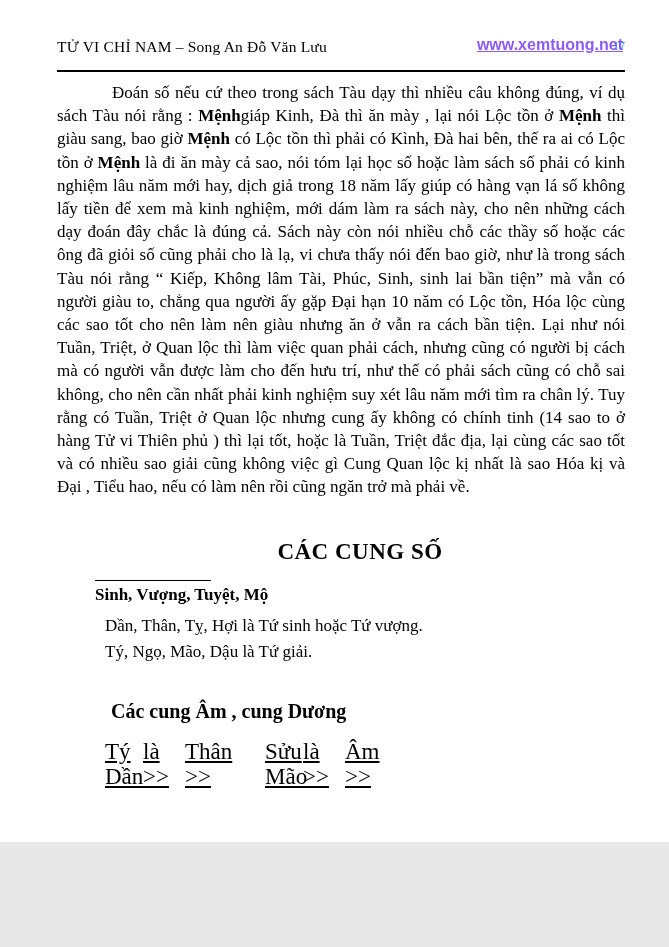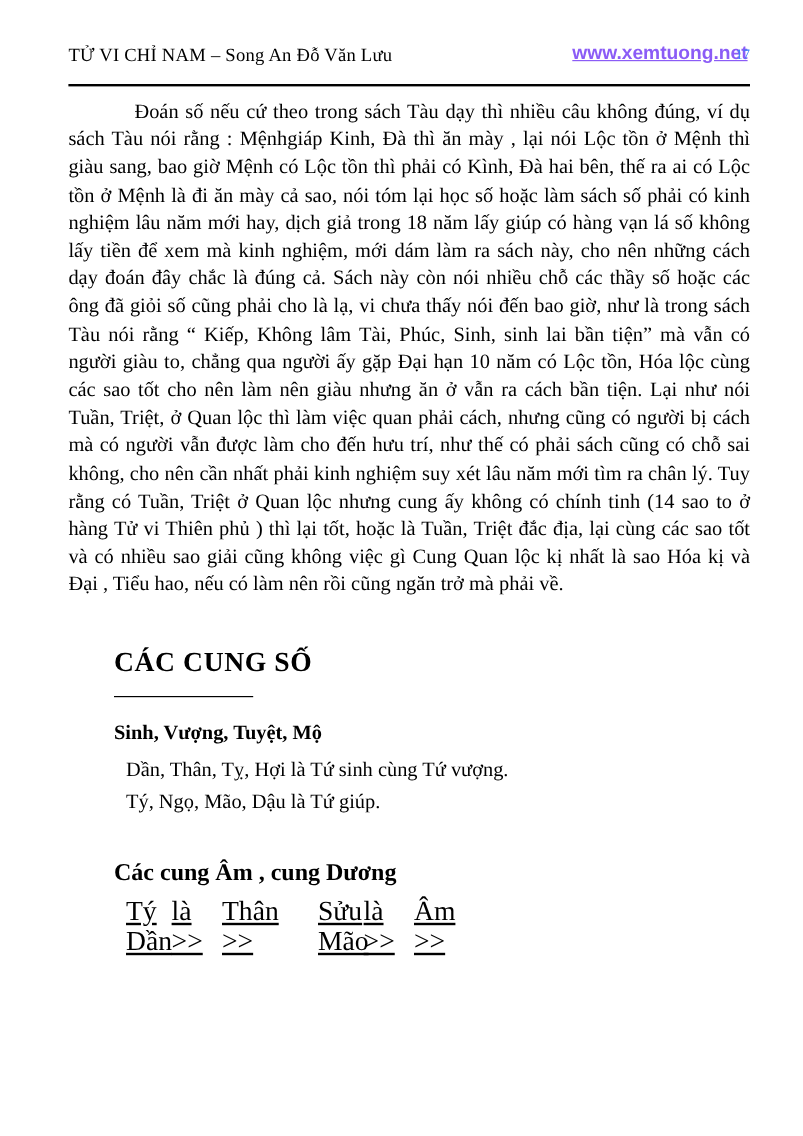--- a/index.html
+++ b/index.html
@@ -3,21 +3,21 @@
 <meta charset="utf-8">
 <style>
   html, body {
     margin: 0;
     padding: 0;
     background: #e8e8e8;
   }
   .page {
     position: relative;
     width: 669px;
-    height: 947px;
+    height: 842px;
     margin: 0 auto;
     background: #ffffff;
     font-family: "Liberation Serif", "DejaVu Serif", serif;
     color: #000000;
     overflow: hidden;
     box-sizing: border-box;
     padding: 36px 44px 0 57px;
   }
   
   .header {
@@ -61,62 +61,63 @@
     font-size: 17px;
     line-height: 23.2px;
     text-align: justify;
     margin: 0;
     padding-top: 9px;
   }
   .body-text p.indent {
     text-indent: 55px;
   }
   .body-text b {
-    font-weight: normal;
+    font-weight: bold;
     margin-top: 48px;
   }
   
   .section-cung-so {
     margin-top: 40px;
     margin-left: 38px;
   }
   .section-title-lg {
     font-size: 23px;
     font-weight: bold;
     letter-spacing: 0.5px;
     margin: 0;
+    text-align: center;
   }
   .short-rule {
     border: none;
     border-top: 1.5px solid #000000;
     width: 116px;
     margin: 15px 0 0 0;
   }
   .section-subtitle {
     font-size: 17px;
     font-weight: bold;
-    margin-top: 20px;
+    margin-top: 4px;
   }
   .cung-so-lines {
     margin-top: 8px;
     margin-left: 10px;
   }
   .cung-so-lines .line {
     font-size: 17px;
     line-height: 26.5px;
   }
   
   .section-am-duong {
     margin-top: 34px;
     margin-left: 38px;
   }
   .section-title-md {
     font-size: 20px;
     font-weight: bold;
-    margin: 0;
+    margin: 16px;
   }
   .am-duong-table {
     margin-top: 8px;
     margin-left: 10px;
   }
   .am-duong-row {
     display: grid;
     grid-template-columns: 38px 42px 80px 38px 42px 60px;
     font-size: 23px;
     line-height: 25.8px;
@@ -142,22 +143,22 @@
 
   <div class="body-text" id="body-text">
       <p class="indent"><span>Đoán số nếu cứ theo trong sách Tàu dạy thì nhiều câu không đúng, ví dụ sách Tàu nói rằng : </span><b>Mệnh</b><span>giáp Kinh, Đà thì ăn mày , lại nói Lộc tồn  ở </span><b>Mệnh</b><span> thì giàu sang, bao giờ </span><b>Mệnh</b><span> có Lộc tồn thì phải có Kình, Đà hai bên, thế ra ai có Lộc tồn ở </span><b>Mệnh</b><span> là đi ăn mày cả sao, nói tóm lại học số hoặc làm sách số phải có kinh nghiệm lâu năm mới hay, dịch giả trong 18 năm lấy giúp có hàng vạn lá số không lấy tiền để xem mà kinh nghiệm, mới dám làm ra sách này, cho nên những cách dạy đoán đây chắc là đúng cả. Sách này còn nói nhiều chỗ các thầy số hoặc các ông đã giỏi số cũng phải cho là lạ, vi chưa thấy nói đến bao giờ, như  là trong sách Tàu nói rằng “ Kiếp, Không lâm Tài, Phúc, Sinh, sinh lai bần tiện” mà vẫn có người giàu to, chẳng qua người ấy gặp Đại hạn 10 năm có Lộc tồn, Hóa lộc cùng các sao tốt cho nên làm nên giàu nhưng ăn ở vẫn ra cách bần tiện. Lại như nói Tuần, Triệt, ở Quan lộc thì làm việc quan phải cách, nhưng cũng có người bị cách mà có người vẫn được làm cho đến hưu trí, như thế có phải sách cũng có chỗ sai không, cho nên cần nhất phải kinh nghiệm suy xét lâu năm mới tìm ra chân lý. Tuy rằng có Tuần, Triệt ở Quan lộc nhưng cung ấy không có chính tinh (14 sao to ở hàng Tử vi Thiên phủ ) thì lại tốt, hoặc là Tuần, Triệt đắc địa, lại cùng các sao tốt và có nhiều sao giải cũng không việc gì Cung Quan lộc kị nhất là sao Hóa kị và Đại , Tiểu hao, nếu có làm nên rồi cũng ngăn trở mà phải về.</span></p>
     </div>
 
   <div class="section-cung-so">
     <div class="section-title-lg">CÁC CUNG SỐ</div>
     <hr class="short-rule">
     <div class="section-subtitle">Sinh, Vượng, Tuyệt, Mộ</div>
     <div class="cung-so-lines" id="cung-so-lines">
-        <div class="line">Dần, Thân, Tỵ, Hợi là Tứ sinh cùng Tứ vượng.</div>
-        <div class="line">Tý, Ngọ, Mão, Dậu là Tứ giúp.</div>
+        <div class="line">Dần, Thân, Tỵ, Hợi là Tứ sinh hoặc Tứ vượng.</div>
+        <div class="line">Tý, Ngọ, Mão, Dậu là Tứ giải.</div>
       </div>
   </div>
 
   <div class="section-am-duong">
     <div class="section-title-md">Các cung Âm , cung Dương</div>
     <div class="am-duong-table" id="am-duong-table">
         <div class="am-duong-row">
           <span class="cell">Tý</span>
           <span class="cell">là</span>
           <span class="cell">Thân</span>

